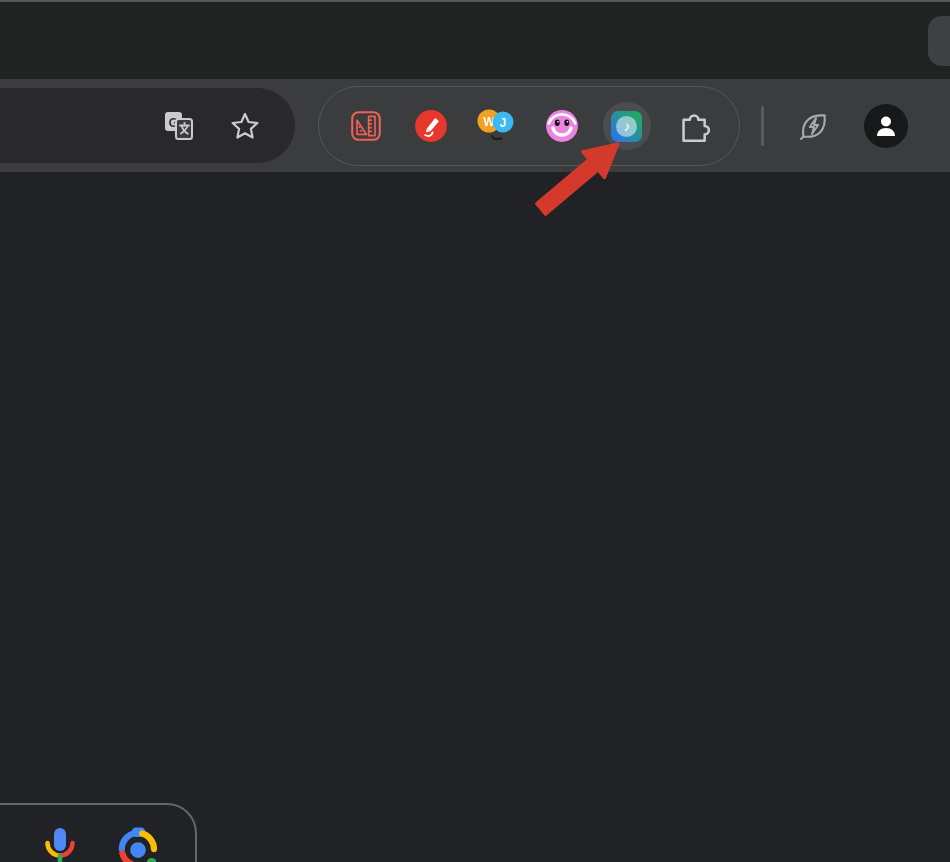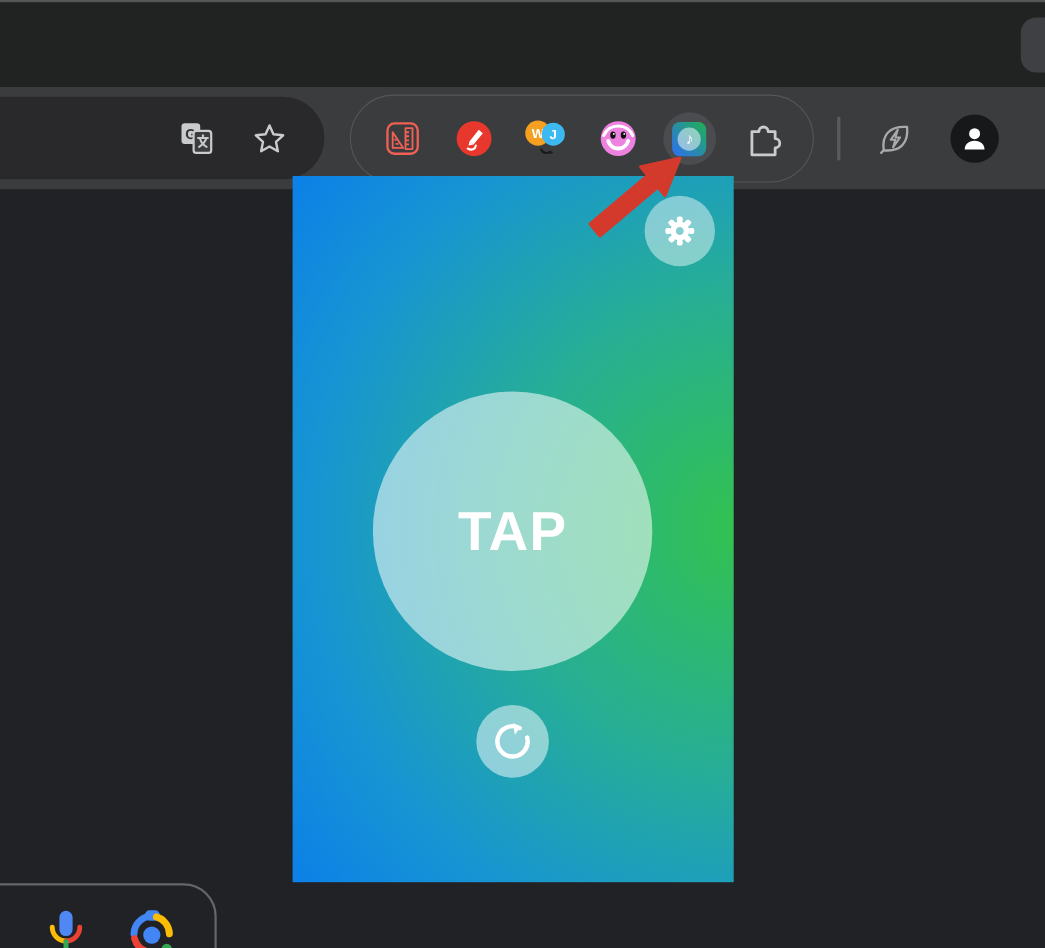--- a/index.html
+++ b/index.html
@@ -158,46 +158,20 @@
 
     <button class="avatar-btn">
       <svg width="26" height="26" viewBox="0 0 26 26">
         <circle cx="13" cy="8.5" r="5" fill="#fff"></circle>
         <path d="M13 15 c-5.5 0 -9 3.4 -9 8 h18 c0 -4.6 -3.5 -8 -9 -8 z" fill="#fff"></path>
       </svg>
     </button>
 
   </div>
 
-  <div class="popup">
-    <button class="gear-btn">
-      <svg width="42" height="42" viewBox="0 0 64 64">
-        <g fill="#fff">
-          <rect x="28" y="12" width="8" height="8" rx="2.5"></rect>
-          <rect x="28" y="12" width="8" height="8" rx="2.5" transform="rotate(45 32 32)"></rect>
-          <rect x="28" y="12" width="8" height="8" rx="2.5" transform="rotate(90 32 32)"></rect>
-          <rect x="28" y="12" width="8" height="8" rx="2.5" transform="rotate(135 32 32)"></rect>
-          <rect x="28" y="12" width="8" height="8" rx="2.5" transform="rotate(180 32 32)"></rect>
-          <rect x="28" y="12" width="8" height="8" rx="2.5" transform="rotate(225 32 32)"></rect>
-          <rect x="28" y="12" width="8" height="8" rx="2.5" transform="rotate(270 32 32)"></rect>
-          <rect x="28" y="12" width="8" height="8" rx="2.5" transform="rotate(315 32 32)"></rect>
-          <path fill-rule="evenodd" d="M32,19 a13,13 0 1,0 0.0002,0 z M32,26.5 a5.5,5.5 0 1,1 -0.0002,0 z"></path>
-        </g>
-      </svg>
-    </button>
-
-    <button class="tap-btn">TAP</button>
-
-    <button class="reset-btn">
-      <svg width="40" height="40" viewBox="-16 -16 32 32">
-        <path d="M 5.2 -9.7 A 11 11 0 1 0 10.6 -2.8" fill="none" stroke="#fff" stroke-width="3.2" stroke-linecap="round"></path>
-        <path d="M 5.2 -9.7 L 0.4 -13.6 L 1.6 -4.9 Z" fill="#fff"></path>
-      </svg>
-    </button>
-  </div>
 
   <svg class="arrow-overlay" width="110" height="95" viewBox="0 0 110 95">
     <polygon points="16.5,70.6 69,26.4 62.5,18.7 98,11 84.5,44.7 78,37 25.5,81.4" fill="#d33a2c" stroke="#d33a2c" stroke-width="3" stroke-linejoin="round"></polygon>
   </svg>
 
   <div class="search-box">
     <span class="mic-icon">
       <svg width="40" height="56" viewBox="0 0 40 56">
         <rect x="14" y="2" width="12" height="23" rx="6" fill="#4f87f5"></rect>
         <path d="M7.5 17 A 12.5 12.5 0 0 0 20 29.5" stroke="#fbbc05" stroke-width="4.5" fill="none" stroke-linecap="round"></path>

